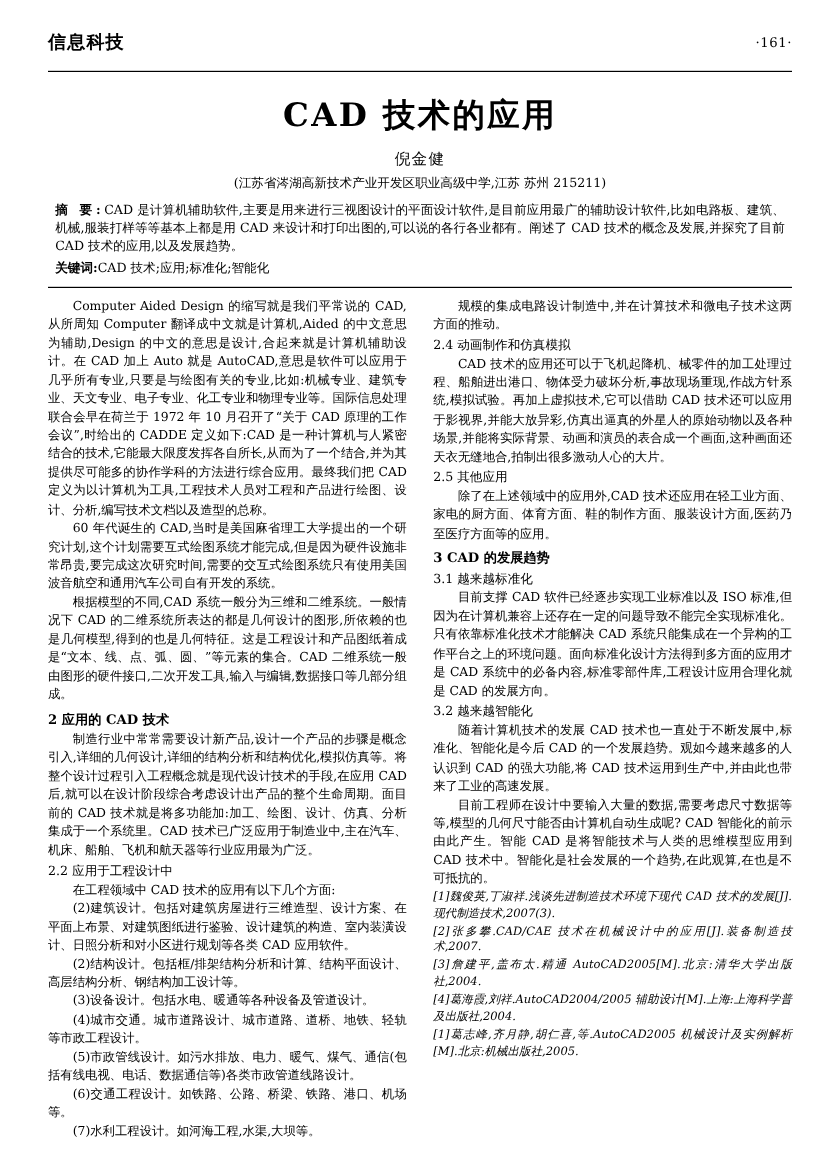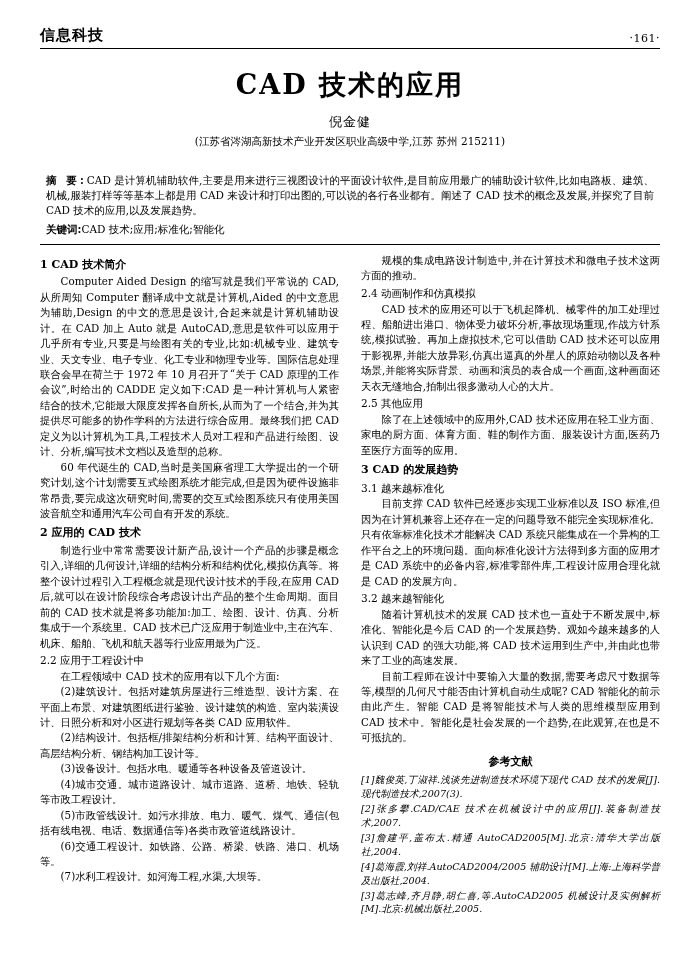--- a/index.html
+++ b/index.html
@@ -18,24 +18,24 @@
   .page {
     width: 700px;
     height: 967px;
     box-sizing: border-box;
     padding: 26px 40px 10px 40px;
     position: relative;
   }
   
   .runhead {
     display: flex;
-    align-items: flex-end;
+    align-items: center;
     justify-content: space-between;
     border-bottom: 1.2px solid #000;
-    padding-bottom: 3px;
+    padding-bottom: 14px;
   }
   .runhead .journal {
     font-family: "DejaVu Serif", "Liberation Serif", serif;
     font-weight: bold;
     font-size: 15px;
     letter-spacing: 1px;
   }
   .runhead .pageno {
     font-size: 11px;
     letter-spacing: 0.5px;
@@ -51,21 +51,21 @@
   }
   .author {
     text-align: center;
     font-size: 13px;
     letter-spacing: 1px;
     margin-bottom: 4px;
   }
   .affil {
     text-align: center;
     font-size: 10.5px;
-    margin-bottom: 24px;
+    margin-bottom: 8px;
   }
   
   .abs-wrap {
     font-size: 10.5px;
     line-height: 1.45;
     text-align: justify;
     padding: 0 6px;
   }
   .abs-label {
     font-weight: bold;
@@ -144,23 +144,23 @@
   </div>
 
   <div class="kw">
     <span class="kw-label">关键词:</span><span>CAD 技术;应用;标准化;智能化</span>
   </div>
 
   <div class="rule-after-abs"></div>
 
   <div class="cols">
     <div class="col" id="col-left">
-        <h2 class="sec">1 CAD 技术简介</h2>
         <p>Computer Aided Design 的缩写就是我们平常说的 CAD,从所周知 Computer 翻译成中文就是计算机,Aided 的中文意思为辅助,Design 的中文的意思是设计,合起来就是计算机辅助设计。在 CAD 加上 Auto 就是 AutoCAD,意思是软件可以应用于几乎所有专业,只要是与绘图有关的专业,比如:机械专业、建筑专业、天文专业、电子专业、化工专业和物理专业等。国际信息处理联合会早在荷兰于 1972 年 10 月召开了“关于 CAD 原理的工作会议”,时给出的 CADDE 定义如下:CAD 是一种计算机与人紧密结合的技术,它能最大限度发挥各自所长,从而为了一个结合,并为其提供尽可能多的协作学科的方法进行综合应用。最终我们把 CAD 定义为以计算机为工具,工程技术人员对工程和产品进行绘图、设计、分析,编写技术文档以及造型的总称。</p>
         <p>60 年代诞生的 CAD,当时是美国麻省理工大学提出的一个研究计划,这个计划需要互式绘图系统才能完成,但是因为硬件设施非常昂贵,要完成这次研究时间,需要的交互式绘图系统只有使用美国波音航空和通用汽车公司自有开发的系统。</p>
+        <p>根据模型的不同,CAD 系统一般分为三维和二维系统。一般情况下 CAD 的二维系统所表达的都是几何设计的图形,所依赖的也是几何模型,得到的也是几何特征。这是工程设计和产品图纸着成是“文本、线、点、弧、圆、”等元素的集合。CAD 二维系统一般由图形的硬件接口,二次开发工具,输入与编辑,数据接口等几部分组成。</p>
         <h2 class="sec">2 应用的 CAD 技术</h2>
         <p>制造行业中常常需要设计新产品,设计一个产品的步骤是概念引入,详细的几何设计,详细的结构分析和结构优化,模拟仿真等。将整个设计过程引入工程概念就是现代设计技术的手段,在应用 CAD 后,就可以在设计阶段综合考虑设计出产品的整个生命周期。面目前的 CAD 技术就是将多功能加:加工、绘图、设计、仿真、分析集成于一个系统里。CAD 技术已广泛应用于制造业中,主在汽车、机床、船舶、飞机和航天器等行业应用最为广泛。</p>
         <h3 class="sub">2.2 应用于工程设计中</h3>
         <p>在工程领域中 CAD 技术的应用有以下几个方面:</p>
         <p>(2)建筑设计。包括对建筑房屋进行三维造型、设计方案、在平面上布景、对建筑图纸进行鉴验、设计建筑的构造、室内装潢设计、日照分析和对小区进行规划等各类 CAD 应用软件。</p>
         <p>(2)结构设计。包括框/排架结构分析和计算、结构平面设计、高层结构分析、钢结构加工设计等。</p>
         <p>(3)设备设计。包括水电、暖通等各种设备及管道设计。</p>
         <p>(4)城市交通。城市道路设计、城市道路、道桥、地铁、轻轨等市政工程设计。</p>
         <p>(5)市政管线设计。如污水排放、电力、暖气、煤气、通信(包括有线电视、电话、数据通信等)各类市政管道线路设计。</p>
         <p>(6)交通工程设计。如铁路、公路、桥梁、铁路、港口、机场等。</p>
@@ -171,22 +171,21 @@
         <h3 class="sub">2.4 动画制作和仿真模拟</h3>
         <p>CAD 技术的应用还可以于飞机起降机、械零件的加工处理过程、船舶进出港口、物体受力破坏分析,事故现场重现,作战方针系统,模拟试验。再加上虚拟技术,它可以借助 CAD 技术还可以应用于影视界,并能大放异彩,仿真出逼真的外星人的原始动物以及各种场景,并能将实际背景、动画和演员的表合成一个画面,这种画面还天衣无缝地合,拍制出很多激动人心的大片。</p>
         <h3 class="sub">2.5 其他应用</h3>
         <p>除了在上述领域中的应用外,CAD 技术还应用在轻工业方面、家电的厨方面、体育方面、鞋的制作方面、服装设计方面,医药乃至医疗方面等的应用。</p>
         <h2 class="sec">3 CAD 的发展趋势</h2>
         <h3 class="sub">3.1 越来越标准化</h3>
         <p>目前支撑 CAD 软件已经逐步实现工业标准以及 ISO 标准,但因为在计算机兼容上还存在一定的问题导致不能完全实现标准化。只有依靠标准化技术才能解决 CAD 系统只能集成在一个异构的工作平台之上的环境问题。面向标准化设计方法得到多方面的应用才是 CAD 系统中的必备内容,标准零部件库,工程设计应用合理化就是 CAD 的发展方向。</p>
         <h3 class="sub">3.2 越来越智能化</h3>
         <p>随着计算机技术的发展 CAD 技术也一直处于不断发展中,标准化、智能化是今后 CAD 的一个发展趋势。观如今越来越多的人认识到 CAD 的强大功能,将 CAD 技术运用到生产中,并由此也带来了工业的高速发展。</p>
         <p>目前工程师在设计中要输入大量的数据,需要考虑尺寸数据等等,模型的几何尺寸能否由计算机自动生成呢? CAD 智能化的前示由此产生。智能 CAD 是将智能技术与人类的思维模型应用到 CAD 技术中。智能化是社会发展的一个趋势,在此观算,在也是不可抵抗的。</p>
-        <div class="refs-title">参考文献</div>
         <p class="ref">[1]魏俊英,丁淑祥.浅谈先进制造技术环境下现代 CAD 技术的发展[J].现代制造技术,2007(3).</p>
         <p class="ref">[2]张多攀.CAD/CAE 技术在机械设计中的应用[J].装备制造技术,2007.</p>
         <p class="ref">[3]詹建平,盖布太.精通 AutoCAD2005[M].北京:清华大学出版社,2004.</p>
         <p class="ref">[4]葛海霞,刘祥.AutoCAD2004/2005 辅助设计[M].上海:上海科学普及出版社,2004.</p>
-        <p class="ref">[3]葛志峰,齐月静,胡仁喜,等.AutoCAD2005 机械设计及实例解析[M].北京:机械出版社,2005.</p>
+        <p class="ref">[1]葛志峰,齐月静,胡仁喜,等.AutoCAD2005 机械设计及实例解析[M].北京:机械出版社,2005.</p>
       </div>
   </div>
 
 </div>
 
 </body></html>

